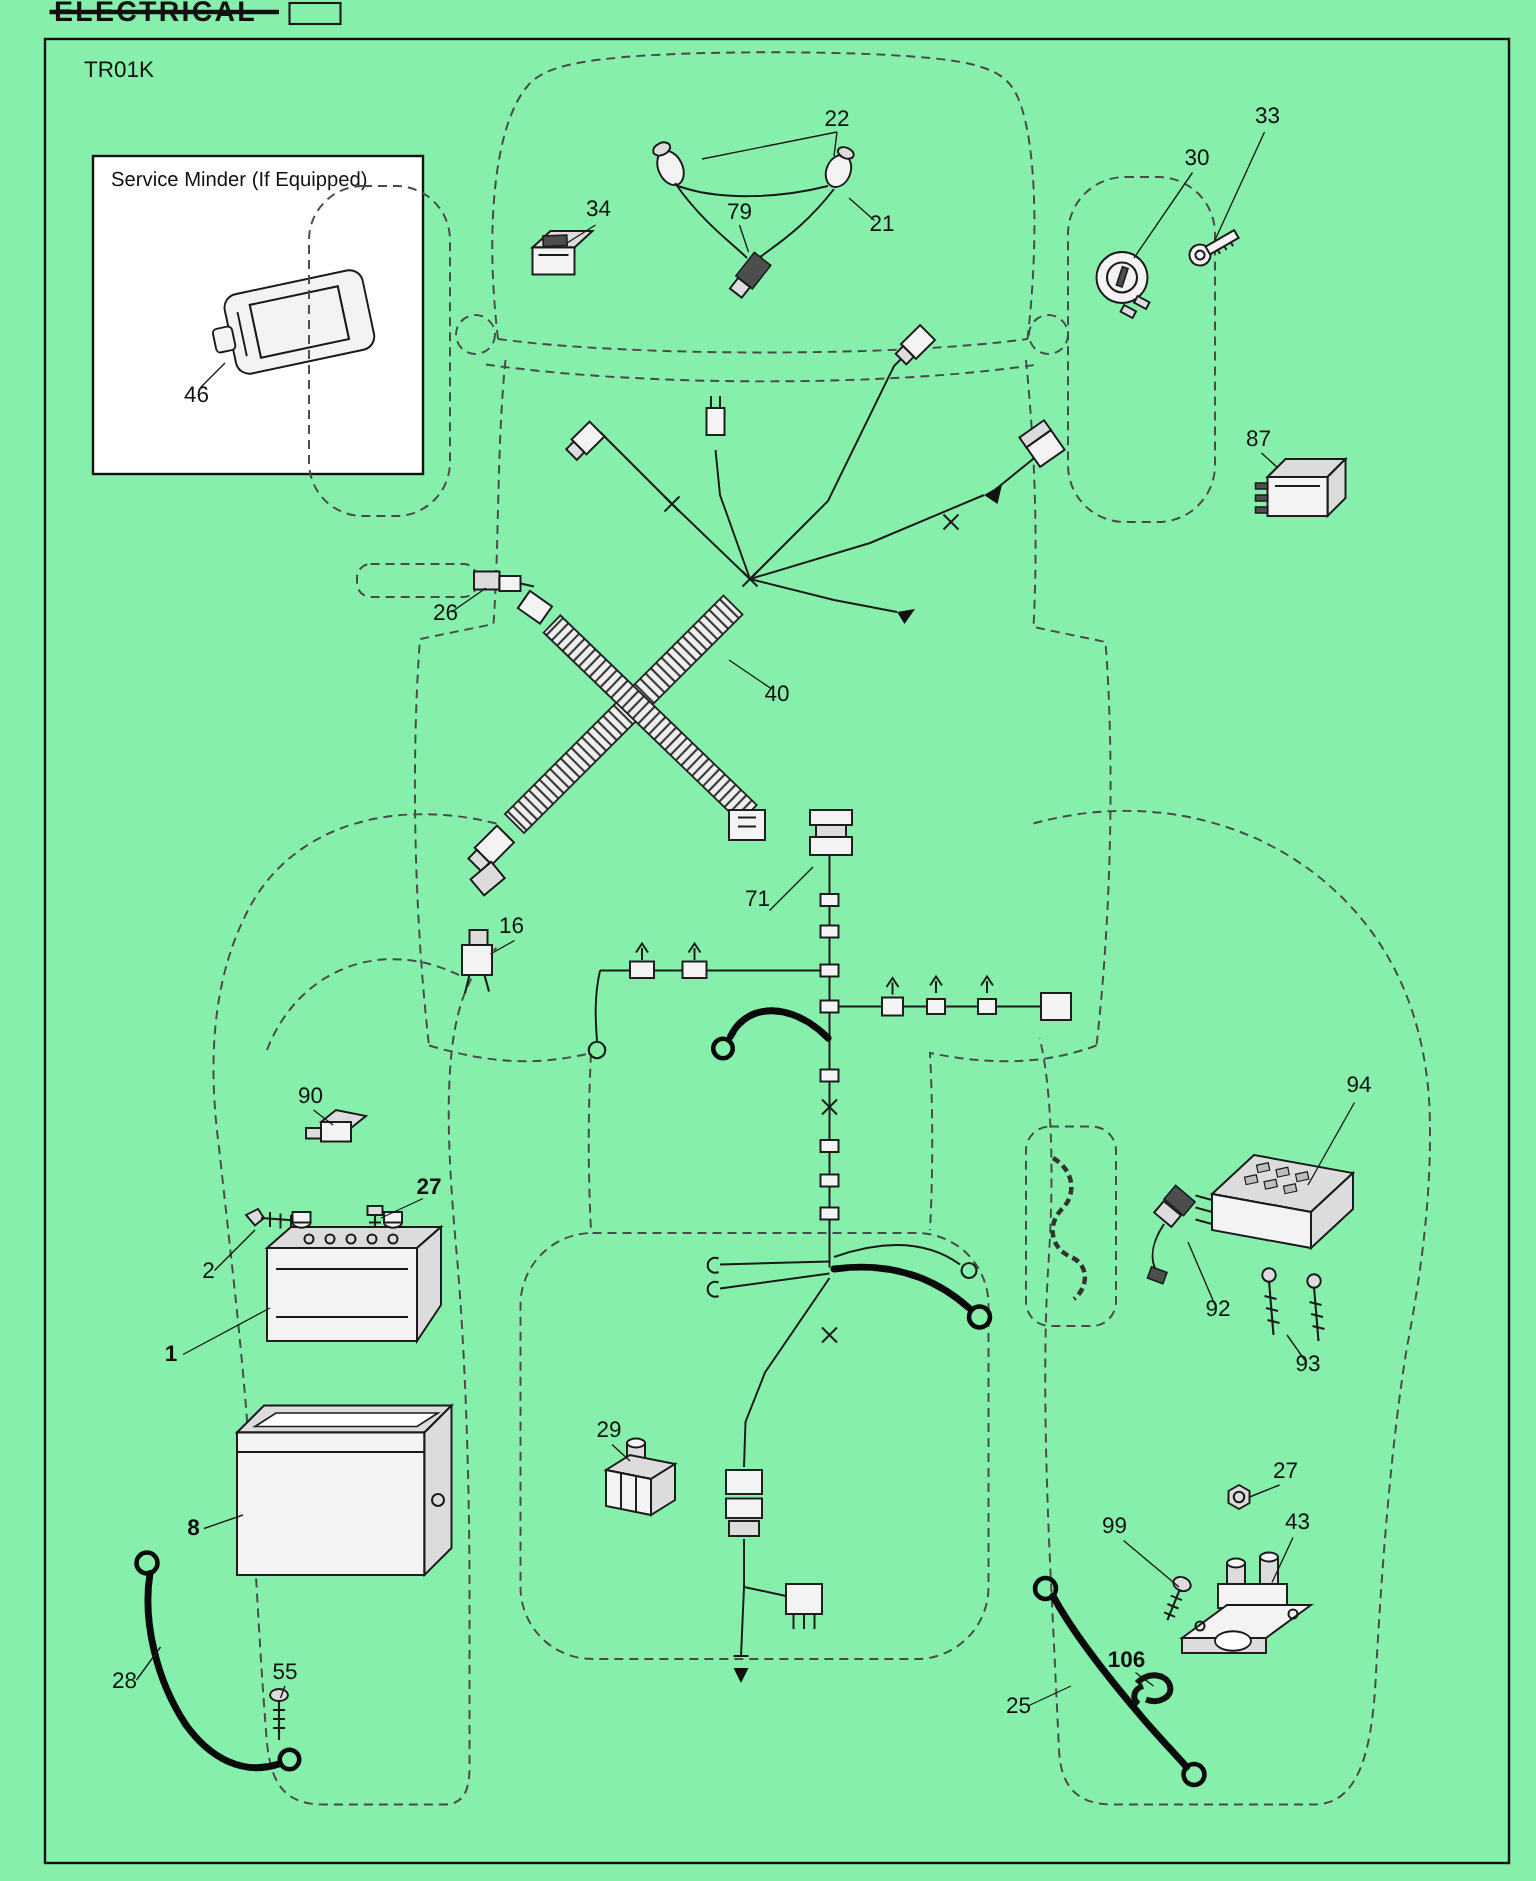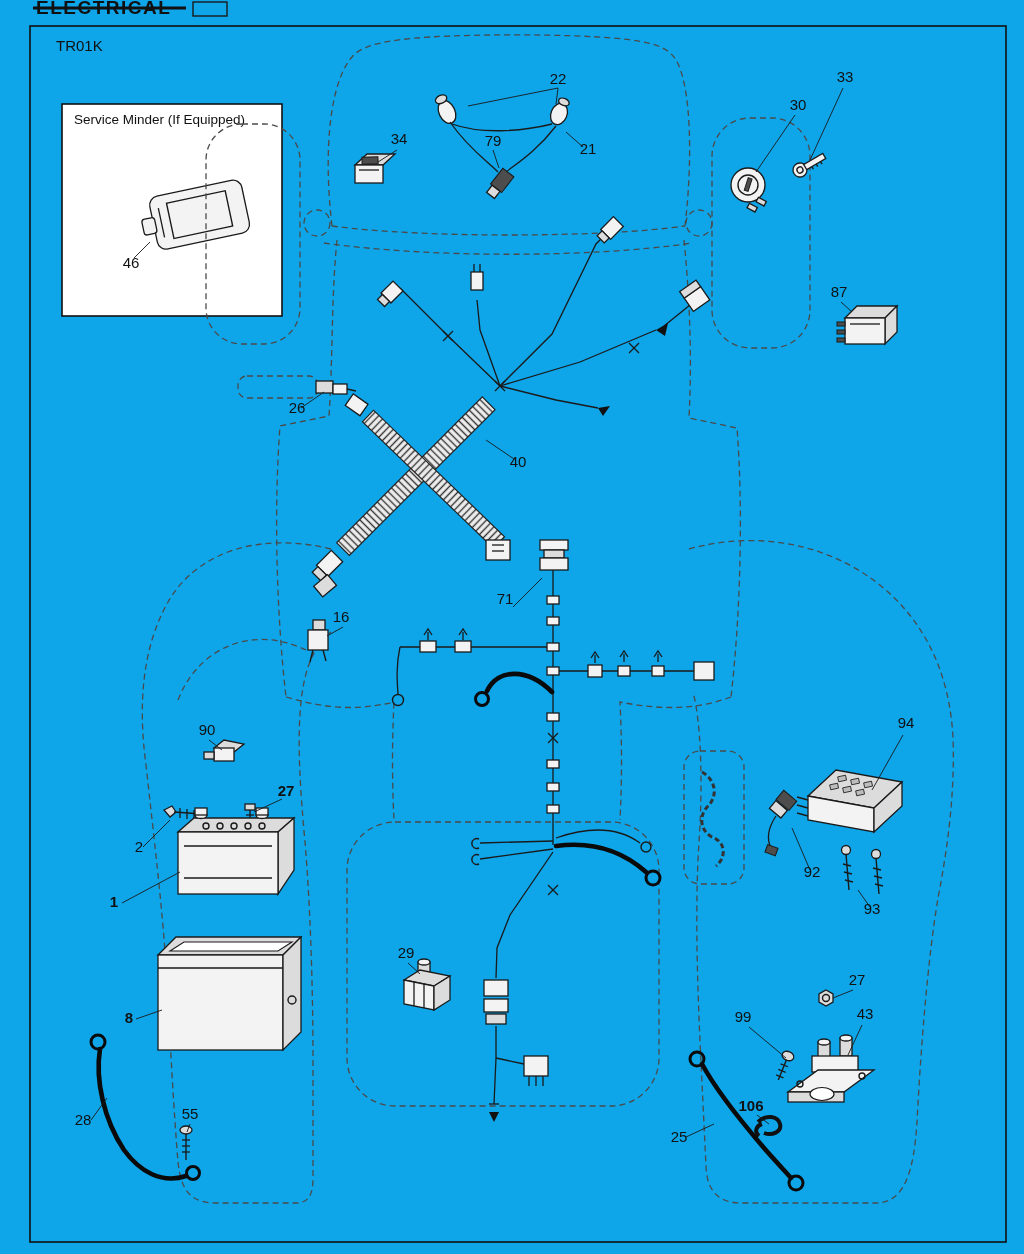--- a/index.html
+++ b/index.html
@@ -1,16 +1,16 @@
 <!DOCTYPE html>
 <html><head>
 <meta charset="utf-8">
 <style>
   html,body{margin:0;padding:0;background:#fff;}
-  .page{position:relative;width:1024px;height:1254px;background:#0ea5e9;overflow:hidden;
+  .page{position:relative;width:1024px;height:1254px;background:#86efac;overflow:hidden;
         font-family:"Liberation Sans",sans-serif;}
   svg text{font-family:"Liberation Sans",sans-serif;}
   .d{fill:none;stroke:#4a4a4a;stroke-width:1.3;stroke-dasharray:6 4;}
   .s{fill:none;stroke:#1a1a1a;stroke-width:1.4;}
   .w{fill:none;stroke:#1a1a1a;stroke-width:1.3;}
   .thick{fill:none;stroke:#0a0a0a;stroke-width:4.6;stroke-linecap:round;}
   .lead{stroke:#1a1a1a;stroke-width:0.9;}
   .part{fill:#f3f3f3;stroke:#1a1a1a;stroke-width:1.3;}
   .part2{fill:#dcdcdc;stroke:#1a1a1a;stroke-width:1.3;}
   .dark{fill:#4d4d4d;stroke:#1a1a1a;stroke-width:1;}

